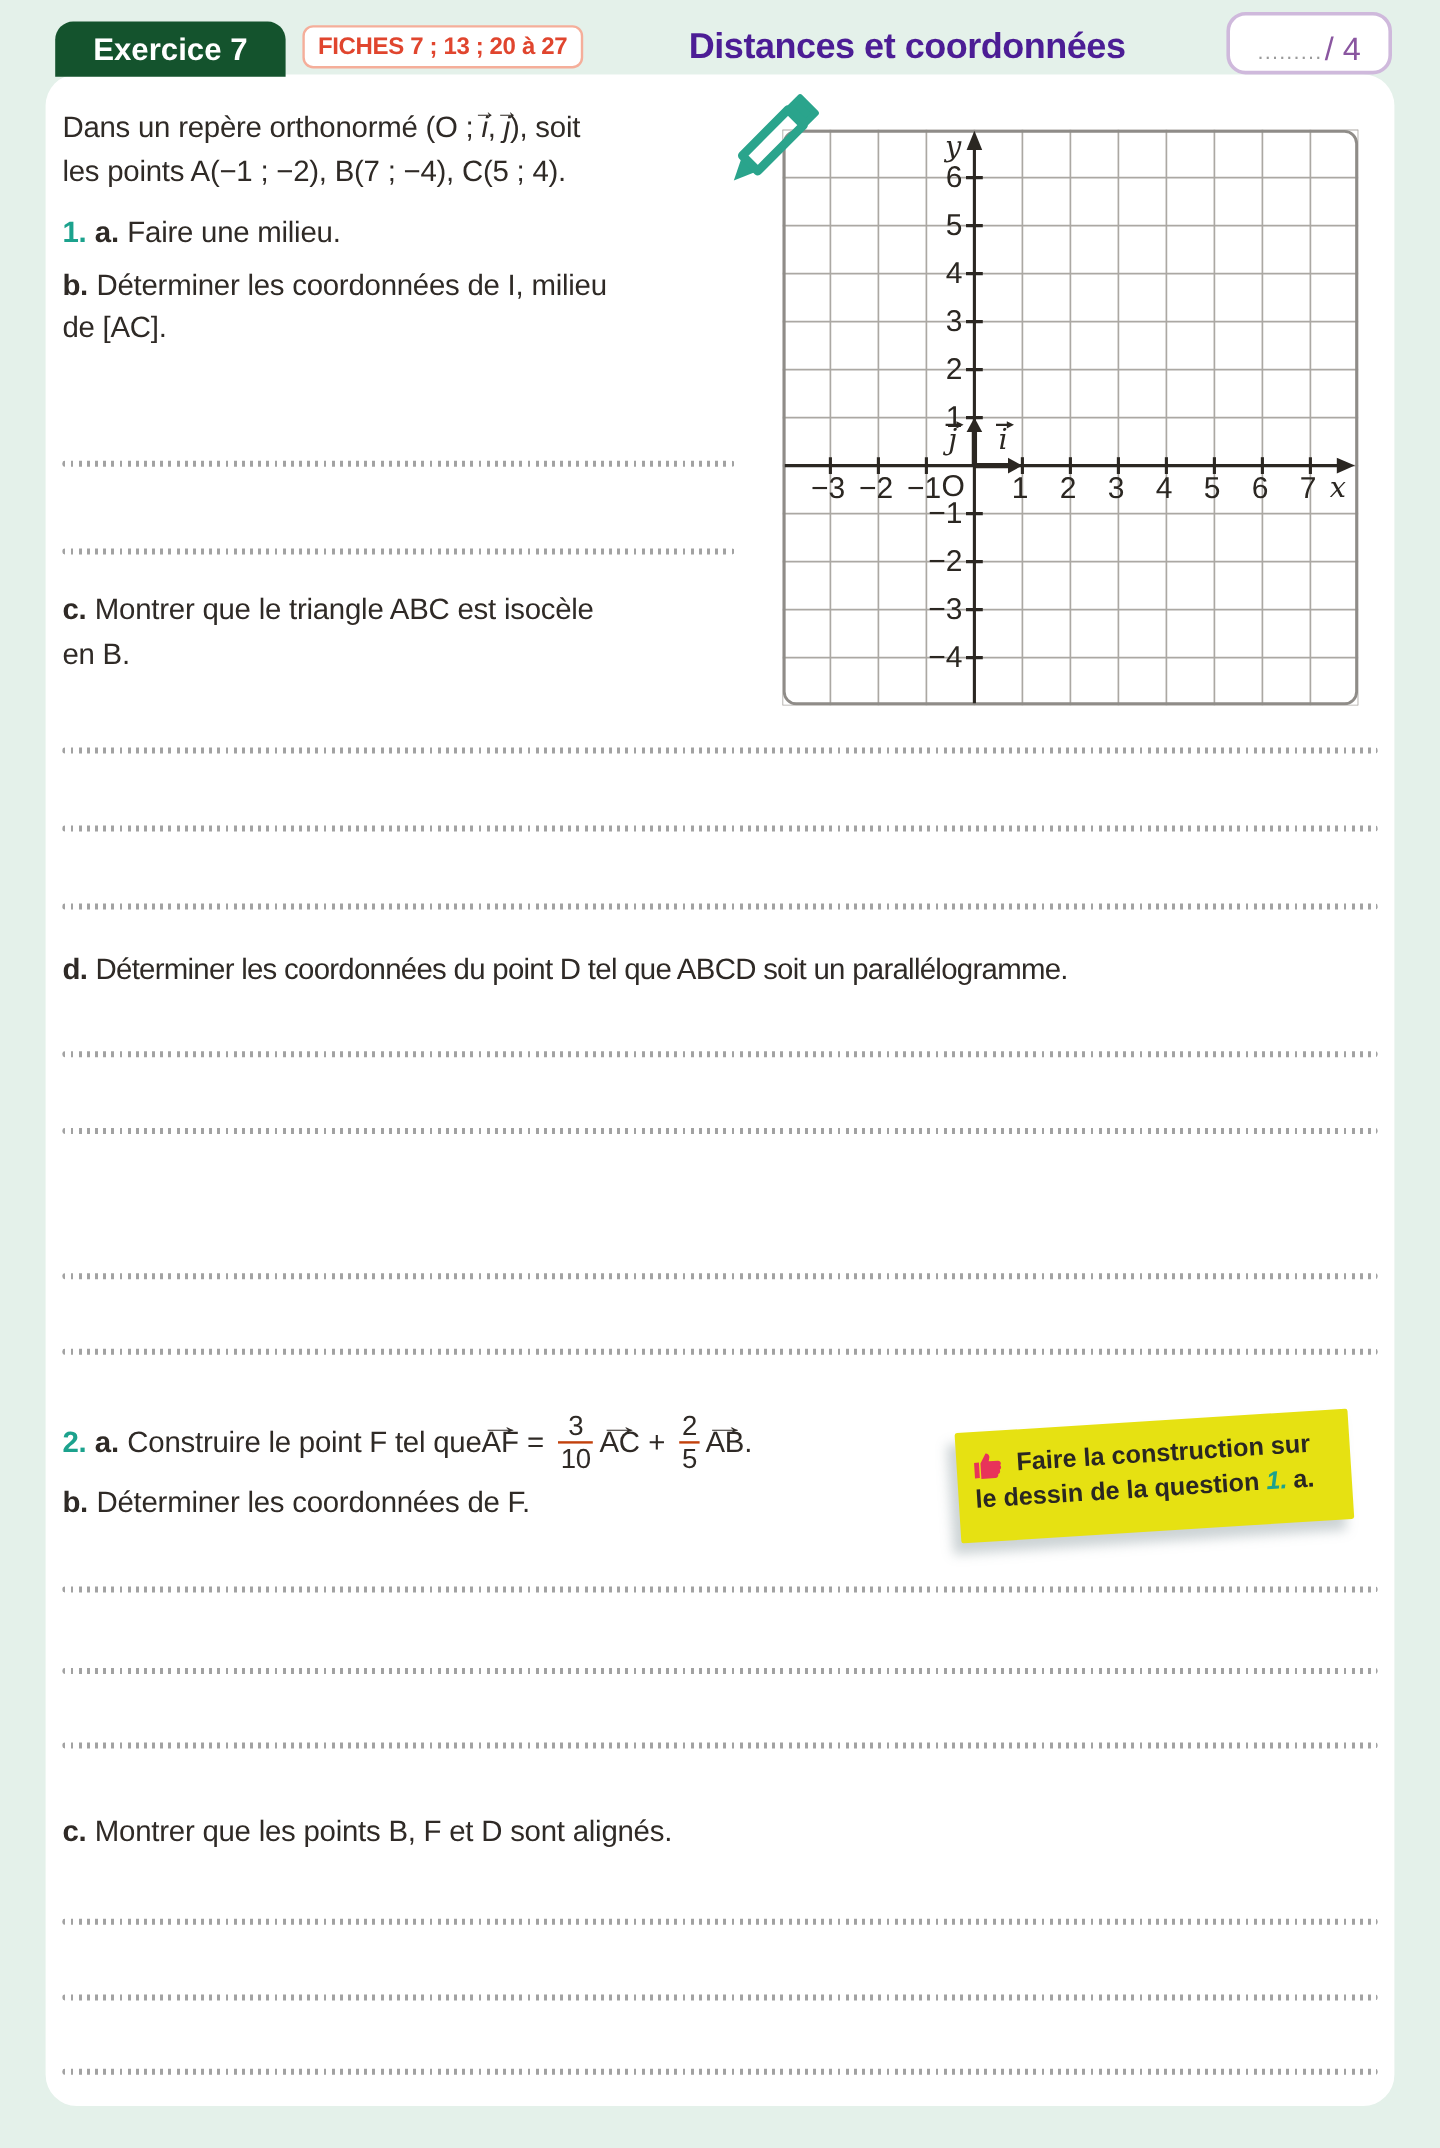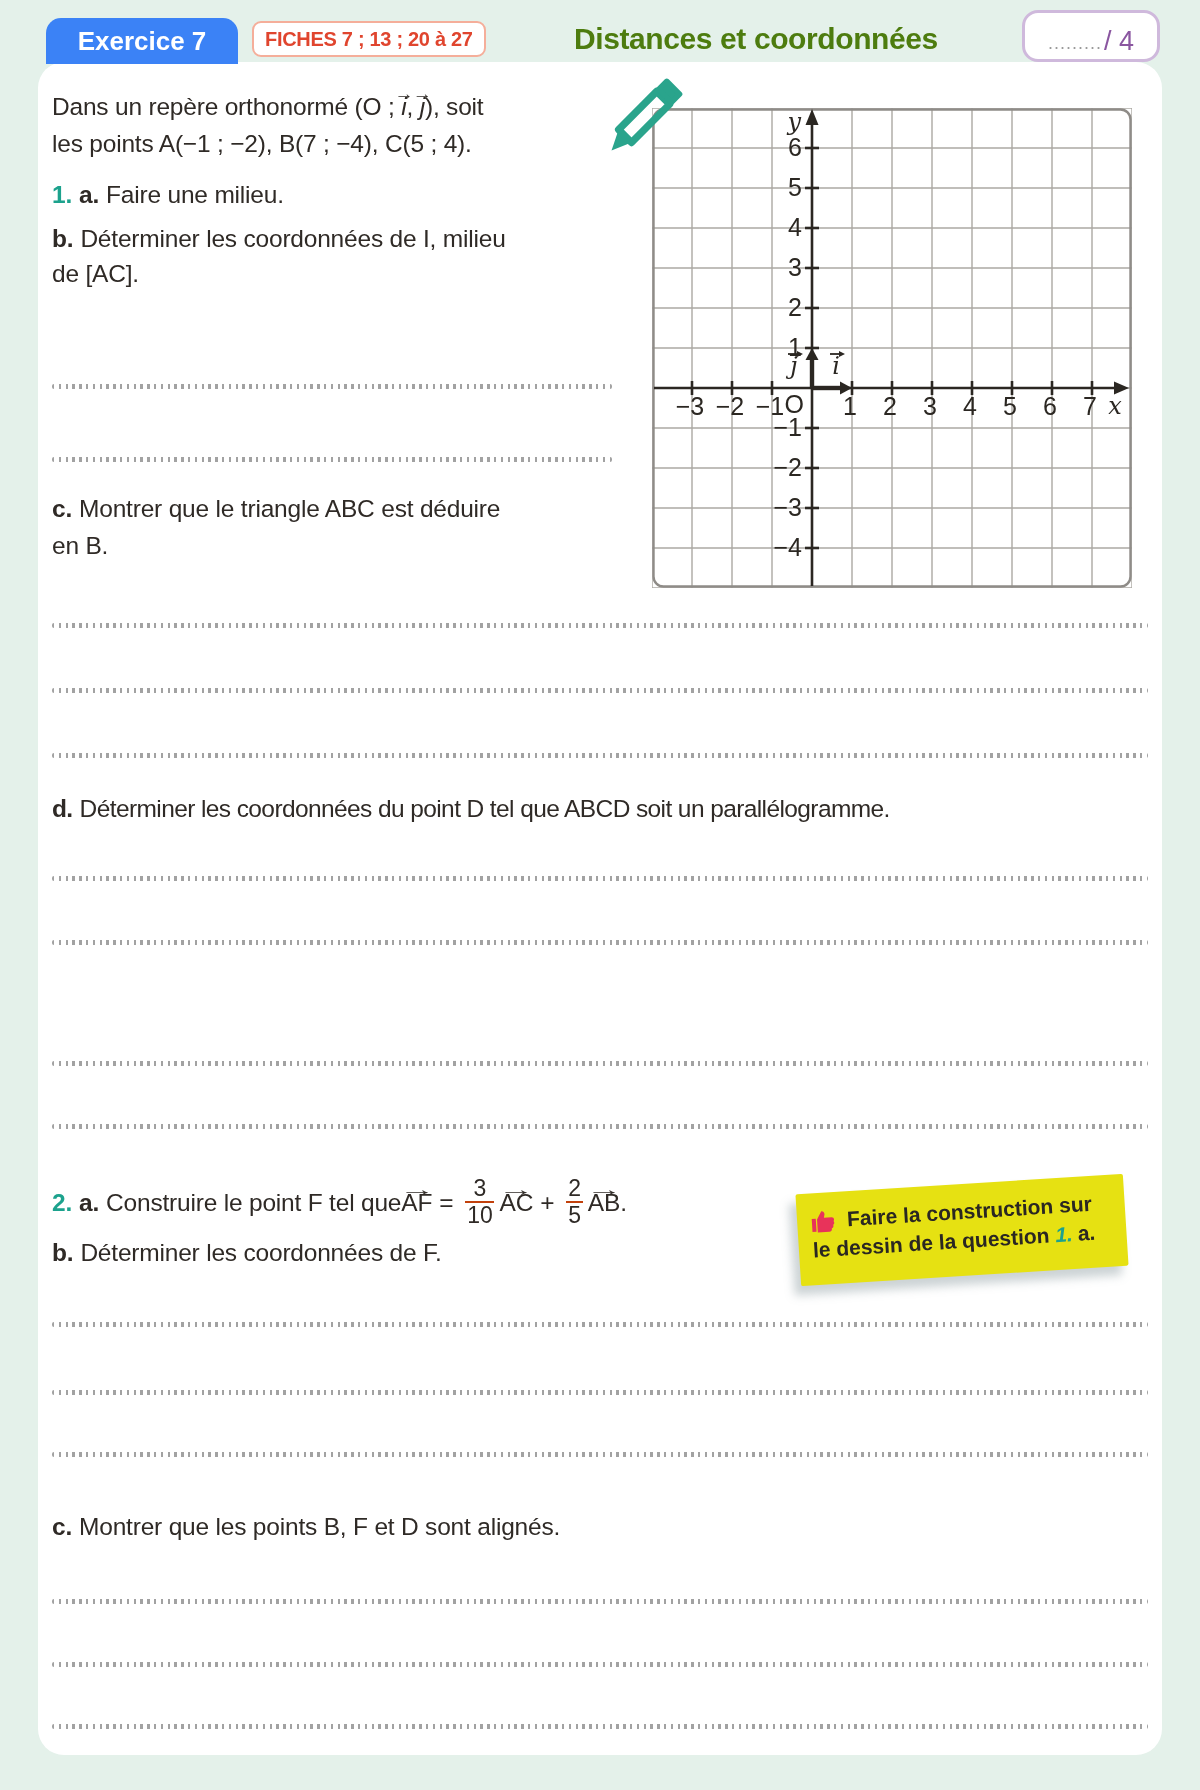--- a/index.html
+++ b/index.html
@@ -54,27 +54,27 @@
   .note .l1{margin-left:36px;}
   .thumb{position:absolute;left:13px;top:15px;}
   .teal-ital{font-style:italic;}
 </style>
 </head>
 <body>
 
 <div id="page">
   <div class="card"></div>
 
-  <div class="badge" style="background:#3b82f6;text-align:center;">
+  <div class="badge" style="background:#14532d;text-align:center;">
     <span>Exercice 7</span>
   </div>
   <div class="fiches" style="color:#e0452e;text-align:right;">
     <span>FICHES 7 ; 13 ; 20 à 27</span>
   </div>
-  <div class="title" style="color:#4d7c0f;">Distances et coordonnées</div>
+  <div class="title" style="color:#4c1d95;">Distances et coordonnées</div>
   <div class="scorebox">
     <span class="scoredots">.........</span>
     <span class="scoreval" style="color:#8a56a0;">/ 4</span>
   </div>
 
   <div class="tx" style="top:88px;">
     <span>Dans un repère orthonormé (O ; </span><span class="vec">i</span><span>, </span><span class="vec">j</span><span>), soit</span>
   </div>
   <div class="tx" style="top:125px;">les points A(−1 ; −2), B(7 ; −4), C(5 ; 4).</div>
 
@@ -84,21 +84,21 @@
 
   <div class="tx" style="top:220px;">
     <span class="qletter">b.</span><span>Déterminer les coordonnées de I, milieu</span>
   </div>
   <div class="tx" style="top:255px;">de [AC].</div>
 
   <div class="dots" style="left:52px;top:384px;width:560px;"></div>
   <div class="dots" style="left:52px;top:457px;width:560px;"></div>
 
   <div class="tx" style="top:490px;">
-    <span class="qletter">c.</span><span>Montrer que le triangle ABC est déduire</span>
+    <span class="qletter">c.</span><span>Montrer que le triangle ABC est isocèle</span>
   </div>
   <div class="tx" style="top:527px;">en B.</div>
 
   <div id="grid">
     <svg width="480" height="480" viewBox="0 0 480 480">
         <line x1="0" y1="0" x2="0" y2="480" class="gl"></line>
         <line x1="0" y1="0" x2="480" y2="0" class="gl"></line>
         <line x1="40" y1="0" x2="40" y2="480" class="gl"></line>
         <line x1="0" y1="40" x2="480" y2="40" class="gl"></line>
         <line x1="80" y1="0" x2="80" y2="480" class="gl"></line>

